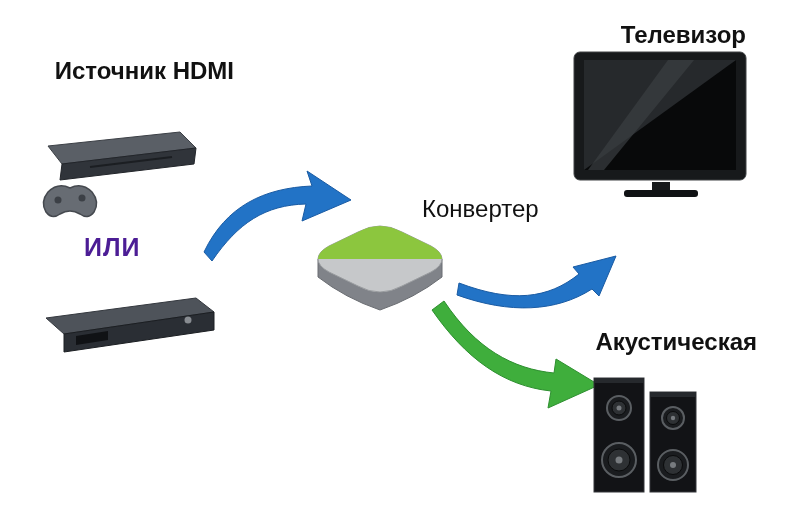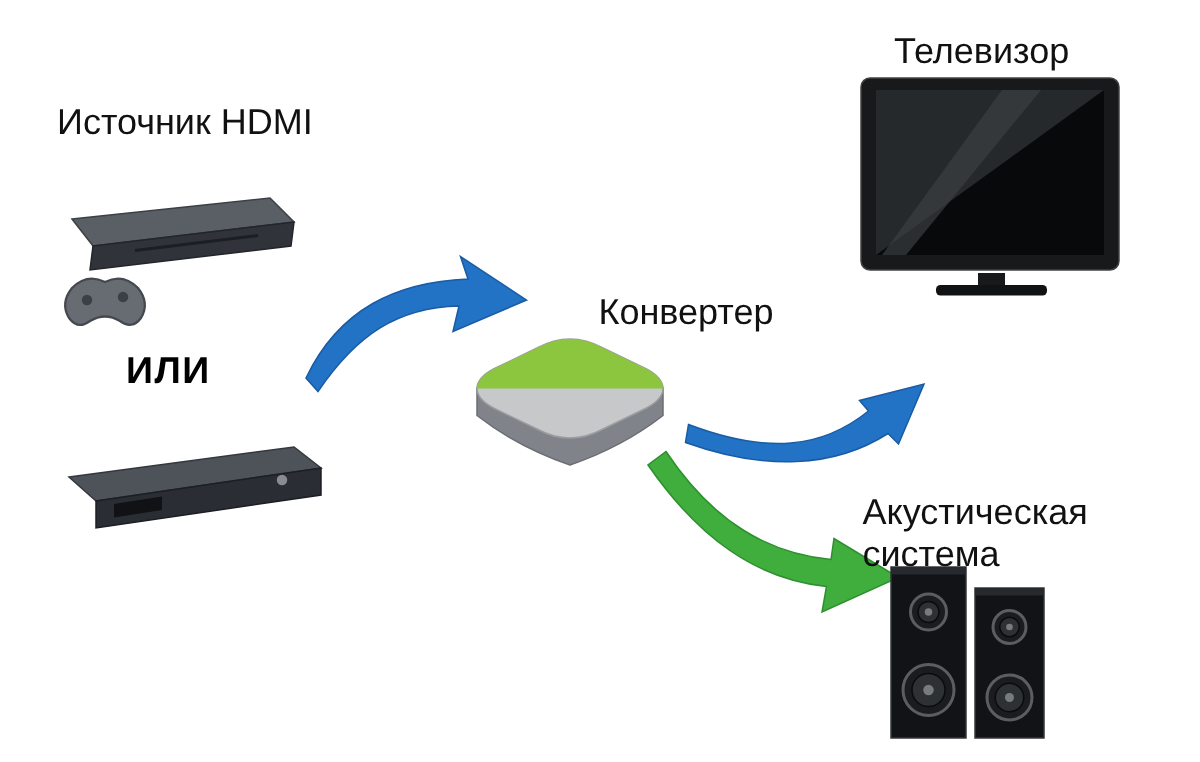--- a/index.html
+++ b/index.html
@@ -18,24 +18,24 @@
     width: 800px; height: 508px;
     pointer-events: none;
   }
   .label {
     position: absolute;
     font-size: 24px;
     line-height: 29px;
     color: #111111;
     white-space: nowrap;
   }
-  .label.centered { text-align: left; }
-  .source-label  { left: 38px;  top: 56px;  width: 212px; margin-top: 11px; }
-  .or-label      { left: 84px;  top: 233px; font-size: 25px; font-weight: 700; letter-spacing: 1px; color: #000000; }
-  .converter-label { left: 399px; top: 194px; }
+  .label.centered { text-align: right; font-weight: bold; }
+  .source-label  { left: 22px;  top: 56px;  width: 212px; }
+  .or-label      { left: 84px;  top: 233px; font-size: 25px; font-weight: 700; letter-spacing: 1px; color: #4c1d95; }
+  .converter-label { left: 422px; top: 194px; }
   .tv-label      { left: 596px; top: 20px; width: 150px; }
   .speakers-label{ left: 575px; top: 328px; width: 182px; line-height: 28px; }
   .device { position: absolute; }
   .dev-console   { left: 28px;  top: 118px; }
   .dev-dvd       { left: 38px;  top: 292px; }
   .dev-converter { left: 305px; top: 218px; }
   .dev-tv        { left: 572px; top: 50px; }
   .dev-speakers  { left: 590px; top: 370px; }
 </style>
 </head>
@@ -110,16 +110,15 @@
   </div>
 
   <div class="label or-label">ИЛИ</div>
 
   <div class="label converter-label">Конвертер</div>
 
   <div class="label centered tv-label">Телевизор</div>
 
   <div class="label centered speakers-label">
     <div>Акустическая</div>
-    <div>система</div>
   </div>
 
 </div>
 
 </body></html>

